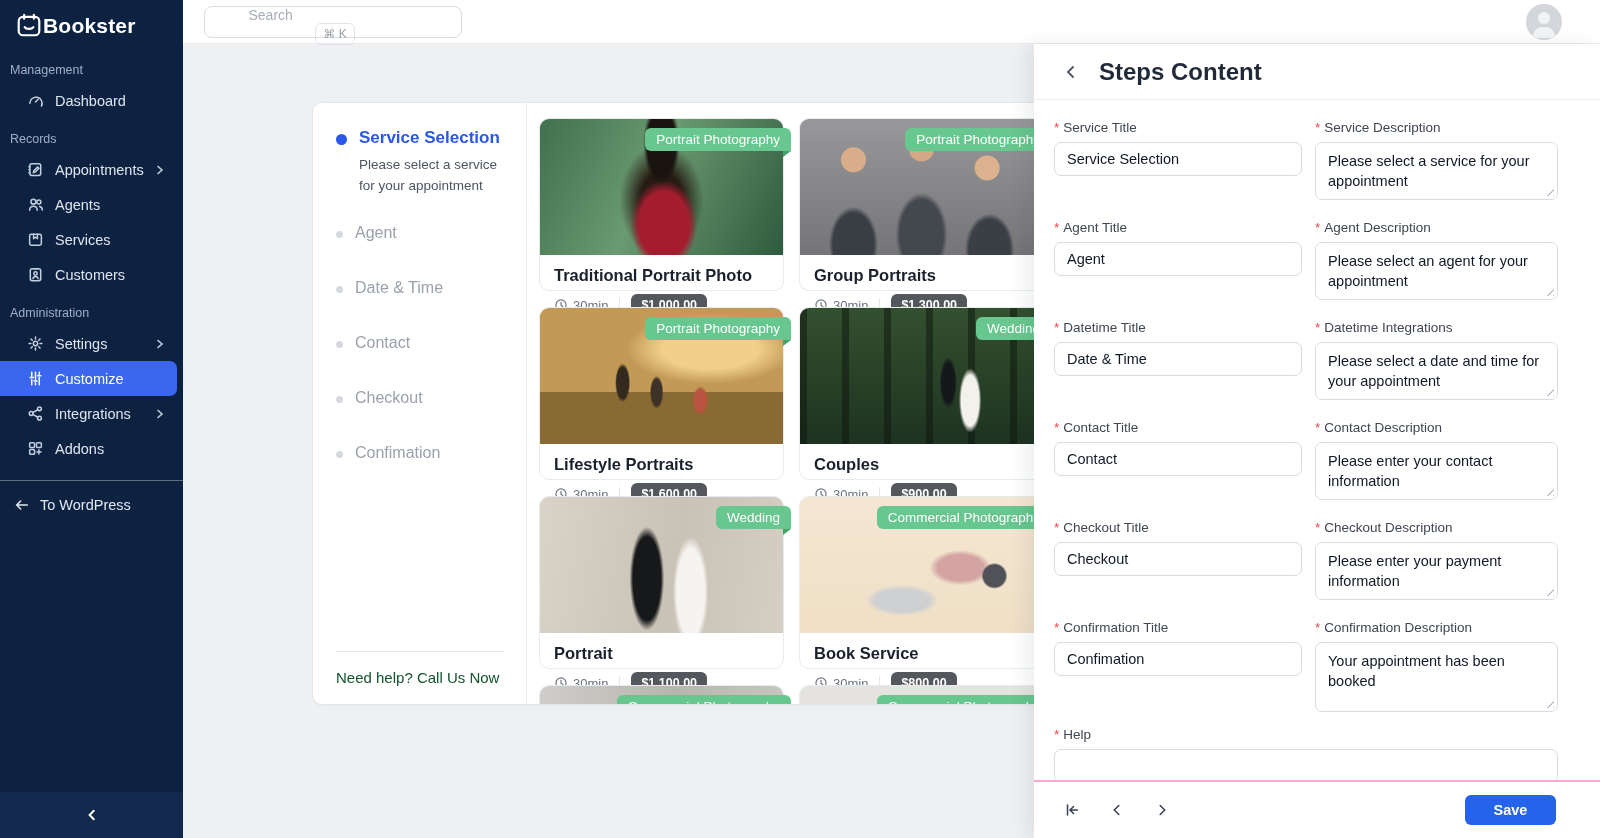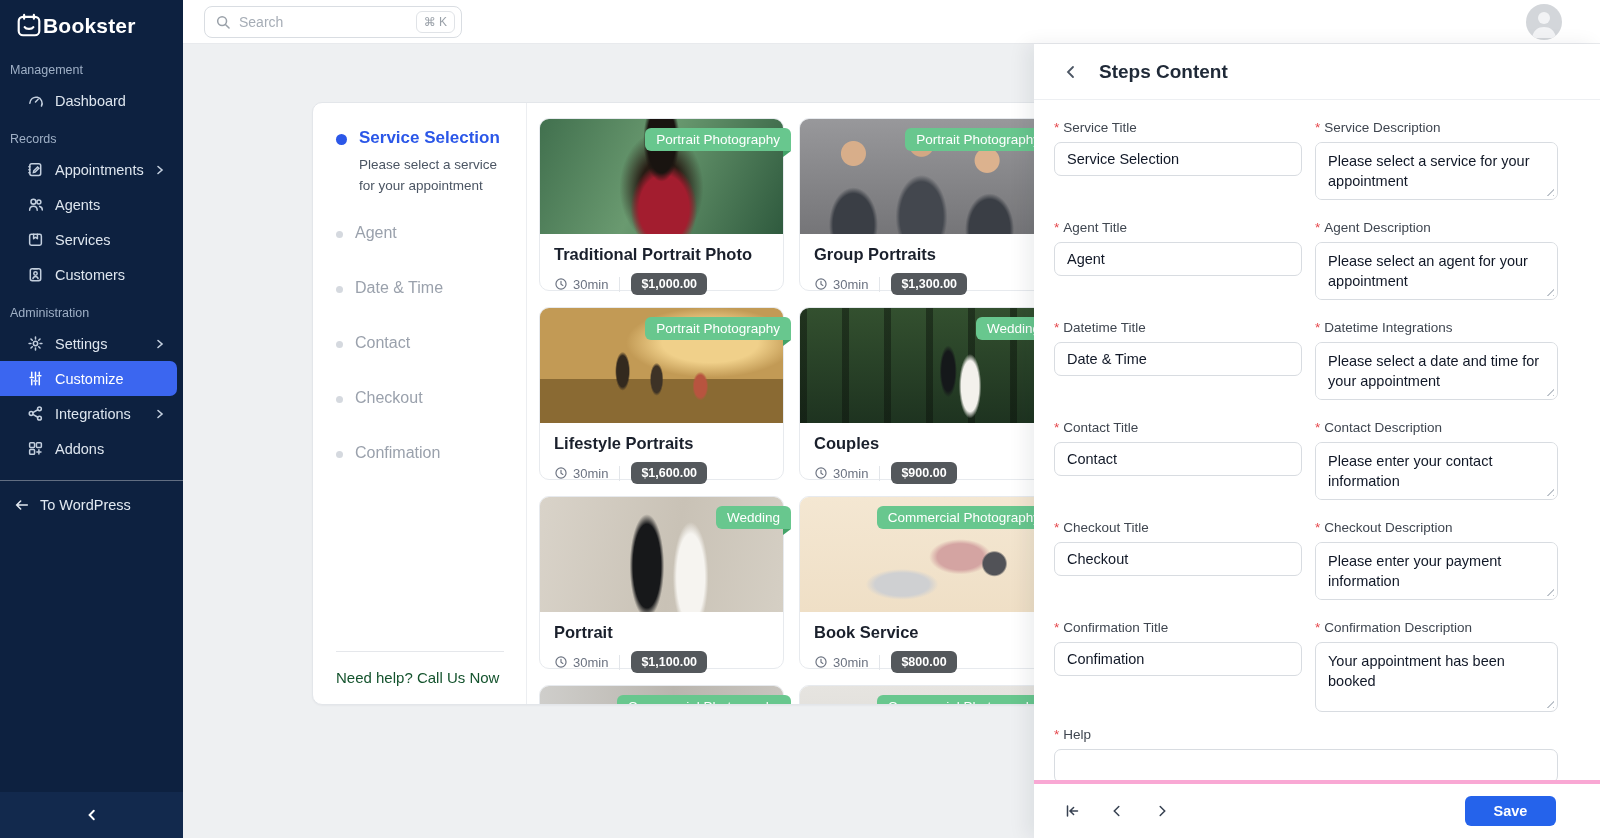--- a/index.html
+++ b/index.html
@@ -18,21 +18,21 @@
   .nav-item .chev { margin-left:auto; margin-right:6px; }
   .nav-item.active { background:#3b66f0; border-radius:0 7px 7px 0; color:#ffffff; margin-right:6px; }
   .nav-item.active svg { stroke:#ffffff; }
   .side-divider { border-top:1.5px solid rgba(255,255,255,.35); margin:14px 0 0 0; }
   .to-wp { display:flex; align-items:center; gap:10px; padding:16px 12px 10px 14px; font-size:14.5px; color:#e2e9f1; cursor:pointer; }
   .side-spacer { flex:1; }
   .side-footer { height:46px; background:#12294d; display:flex; align-items:center; justify-content:center; cursor:pointer; }
 
   
   .topbar { position:absolute; left:183px; top:0; right:0; height:44px; background:#ffffff; border-bottom:1px solid #e8eaed; display:flex; align-items:center; z-index:10; }
-  .search-box { margin-left:21px; width:258px; height:32px; border:1px solid #d9dde2; border-radius:8px; display:flex; align-items:center; padding:0 6px 0 10px; background:#fff; }
+  .search-box { margin-left:21px; width:258px; height:32px; border:1px solid #d9dde2; border-radius:8px; display:flex; align-items:center; padding:0 6px 0 10px; background:#fff;flex-direction:column; }
   .search-box input { border:none; outline:none; flex:1; font-size:14px; color:#374151; margin-left:8px; min-width:0; font-family:"Liberation Sans",sans-serif; }
   .search-box input::placeholder { color:#a6adb6; }
   .kbd-badge { font-size:12px; color:#9aa1a9; border:1px solid #e0e3e7; border-radius:6px; padding:3px 7px; white-space:nowrap; }
   .avatar { position:absolute; right:38px; top:4px; width:36px; height:36px; border-radius:50%; background:#d3d6da; display:flex; align-items:center; justify-content:center; overflow:hidden; cursor:pointer; }
 
   
   .widget { position:absolute; left:312px; top:102px; width:745px; height:603px; background:#ffffff; border:1px solid #e3e6ea; border-radius:10px; display:flex; overflow:hidden; box-shadow:0 1px 2px rgba(16,24,40,.04); z-index:5; }
   .steps-col { width:216px; border-right:1px solid #eceef1; padding:25px 18px 18px 23px; display:flex; flex-direction:column; }
   .step { display:flex; align-items:flex-start; gap:12px; cursor:pointer; }
   .step .dot { width:7px; height:7px; border-radius:50%; background:#d5d9df; margin-top:7px; flex:0 0 auto; }
@@ -41,21 +41,21 @@
   .step.active .s-title { font-size:17px; font-weight:700; color:#2b57e8; }
   .step .s-desc { font-size:13.5px; color:#4b5563; line-height:1.55; margin-top:7px; max-width:152px; }
   .step + .step { margin-top:37px; }
   .step.active + .step { margin-top:27px; }
   .steps-spacer { flex:1; }
   .steps-divider { border-top:1px solid #e5e7eb; margin:0 4px 17px 0; }
   .help-line { font-size:15px; color:#14532d; }
 
   .services-grid { flex:1; padding:15px 12px; display:grid; grid-template-columns:245px 245px; grid-auto-rows:173px; gap:16px 15px; align-content:start; }
   .svc-card { position:relative; border:1px solid #e7eaee; border-radius:10px; background:#fff; cursor:pointer; }
-  .svc-img { height:115px; border-radius:9px 9px 0 0; position:relative; }
+  .svc-img { height:136px; border-radius:9px 9px 0 0; position:relative; }
   .svc-tag { position:absolute; top:9px; right:-8px; background:#68c78e; color:#ffffff; font-size:13.5px; font-weight:500; padding:4px 11px; border-radius:6px 6px 0 6px; white-space:nowrap; }
   .svc-tag::after { content:""; position:absolute; top:100%; right:0; border-top:6px solid #43a368; border-right:8px solid transparent; }
   .svc-body { padding:11px 14px 10px 14px; }
   .svc-title { font-size:16.5px; font-weight:600; color:#1a202c; margin-bottom:9px; }
   .svc-meta { display:flex; align-items:center;text-align:right; }
   .svc-dur { display:flex; align-items:center; gap:5px; font-size:13px; color:#6b7280; }
   .meta-sep { width:1px; height:15px; background:#e3e6ea; margin:0 11px; }
   .price-pill { background:#54585c; color:#ffffff; font-size:12.5px; font-weight:600; padding:4px 10px; border-radius:6px; }
 
   
@@ -94,33 +94,33 @@
       linear-gradient(#f4e7d2, #efdfc6); }
   .ph-partial-a { background: linear-gradient(90deg, #cfcecb, #b9b5ae 55%, #c8c4be); }
   .ph-partial-b { background:
       radial-gradient(ellipse 26px 14px at 55% 30%, #2c2c2c 0 60%, rgba(44,44,44,0) 75%),
       linear-gradient(#e6e4e0, #d9d7d2); }
 
   
   .panel { position:absolute; left:1034px; top:44px; right:0; bottom:0; background:#ffffff; box-shadow:-8px 0 18px rgba(15,23,42,.07); display:flex; flex-direction:column; z-index:20; }
   .panel-header { height:56px; display:flex; align-items:center; padding:0 24px; border-bottom:1px solid #edeff2; flex:0 0 auto; }
   .back-btn { width:26px; height:26px; display:flex; align-items:center; justify-content:center; cursor:pointer; }
-  .panel-title { font-size:19px; font-weight:700; color:#1f2937; margin-left:15px; }
+  .panel-title { font-size:24px; font-weight:700; color:#1f2937; margin-left:15px; }
   .panel-body { flex:1 1 auto; overflow:hidden; padding:20px 42px 0 20px; }
   .prow { display:grid; grid-template-columns:248px 1fr; column-gap:13px; margin-bottom:20px; }
   .prow.conf { margin-bottom:15px; }
   .f-label { font-size:13.5px; color:#3f4650; margin-bottom:7px; display:flex; gap:4px; }
   .req { color:#e5484d; }
   .f-input { width:100%; height:34px; border:1px solid #d8dce1; border-radius:7px; padding:0 12px; font-size:14.5px; color:#111827; outline:none; background:#fff; font-family:"Liberation Sans",sans-serif; }
   .ta-wrap { position:relative; }
   .f-textarea { width:100%; height:58px; border:1px solid #d8dce1; border-radius:7px; padding:8px 12px; font-size:14.5px; color:#111827; line-height:1.4; resize:none; outline:none; background:#fff; font-family:"Liberation Sans",sans-serif; display:block; }
   .prow.conf .f-textarea { height:70px; }
   .resize-corner { position:absolute; right:4px; bottom:4px; width:9px; height:9px; background:repeating-linear-gradient(135deg, rgba(0,0,0,0) 0 3px, #bfc5cc 3px 4.5px); clip-path:polygon(100% 0, 100% 100%, 0 100%); pointer-events:none; }
   .help-row { }
-  .panel-footer { flex:0 0 auto; height:58px; border-top:4px solid #f9a8d4; display:flex; align-items:center; padding:0 44px 0 27px; background:#fff; }
+  .panel-footer { flex:0 0 auto; height:58px; border-top:2px solid #f9a8d4; display:flex; align-items:center; padding:0 44px 0 27px; background:#fff; }
   .pager { display:flex; align-items:center; gap:23px; }
   .pager-btn { width:22px; height:22px; display:flex; align-items:center; justify-content:center; cursor:pointer; }
   .footer-spacer { flex:1; }
   .save-btn { width:91px; height:30px; background:#2563eb; border:none; border-radius:6px; color:#ffffff; font-size:14.5px; font-weight:600; cursor:pointer; font-family:"Liberation Sans",sans-serif; }
 </style>
 </head>
 <body>
 
 <div class="sidebar">
   <div class="logo-row">

